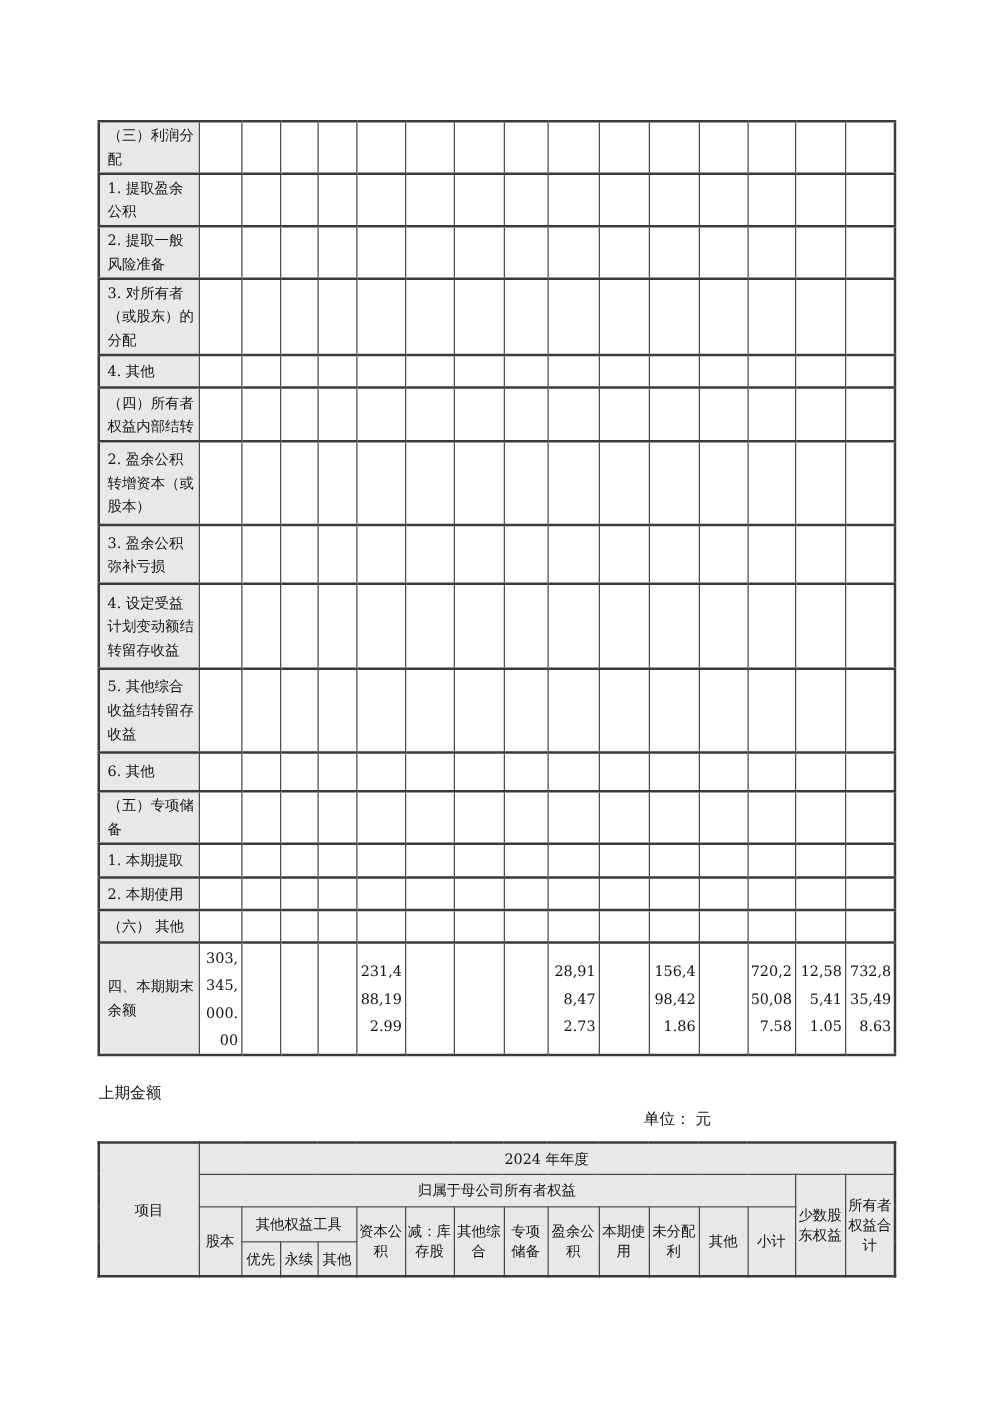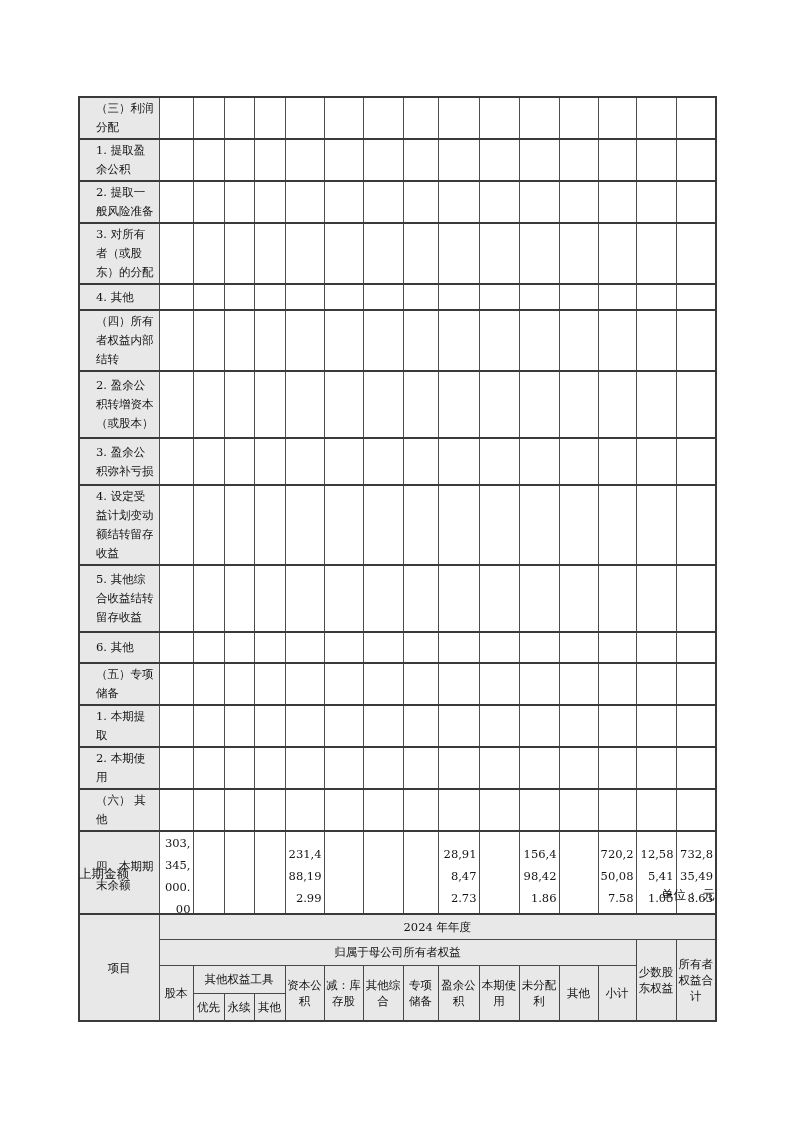--- a/index.html
+++ b/index.html
@@ -21,40 +21,40 @@
   #current-table td{
     border-left:1px solid #4d4d4d;
     border-right:1px solid #4d4d4d;
     border-top:2px solid #3a3a3a;
     border-bottom:2px solid #3a3a3a;
     overflow:hidden;
   }
   #current-table td.lbl{
     background:#e8e8e8;
     font-size:11.5px;line-height:19px;
-    padding:1px 2px 1px 16px;
+    padding:1px 2px 1px 6px;
     vertical-align:middle;
     text-align:left;
   }
   #current-table td.val{
     background:#ffffff;
     font-size:11.5px;line-height:22px;
     text-align:right;vertical-align:middle;
     word-break:break-all;
     padding:0 2px;
   }
 
   
   #prior-heading{
     position:absolute;left:79px;top:866px;
     font-size:12.5px;line-height:16px;
   }
   #unit-note{
     position:absolute;left:515px;top:887px;width:200px;
-    text-align:right;font-size:12.5px;line-height:16px;
+    font-size:12.5px;line-height:16px;
   }
 
   
   #prior-table{
     position:absolute;left:78px;top:913px;width:637px;
     border:2px solid #3a3a3a;
   }
   #prior-table td{
     border:1px solid #474747;
     background:#e8e8e8;

